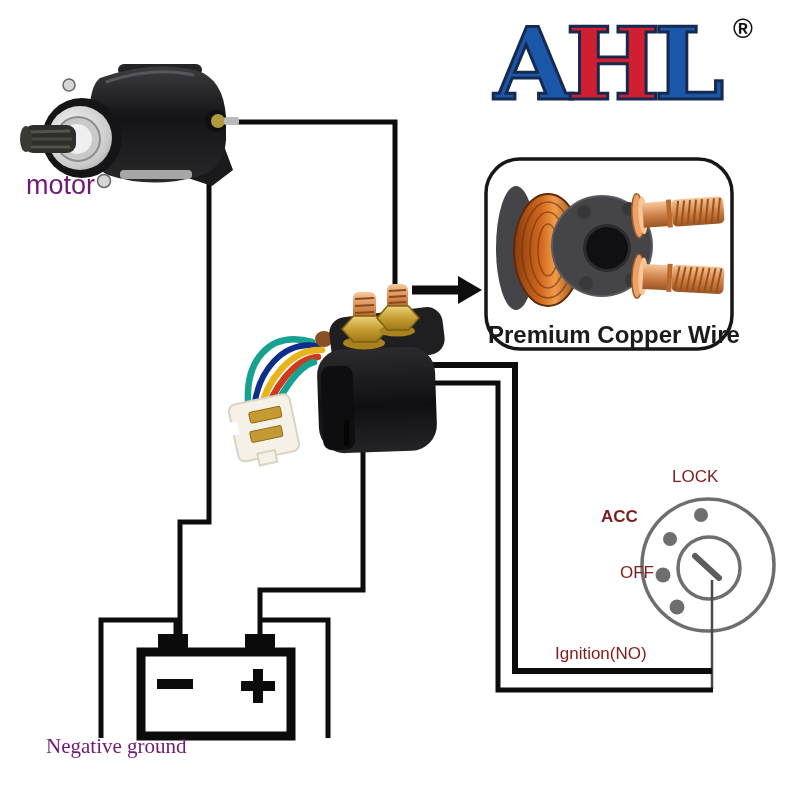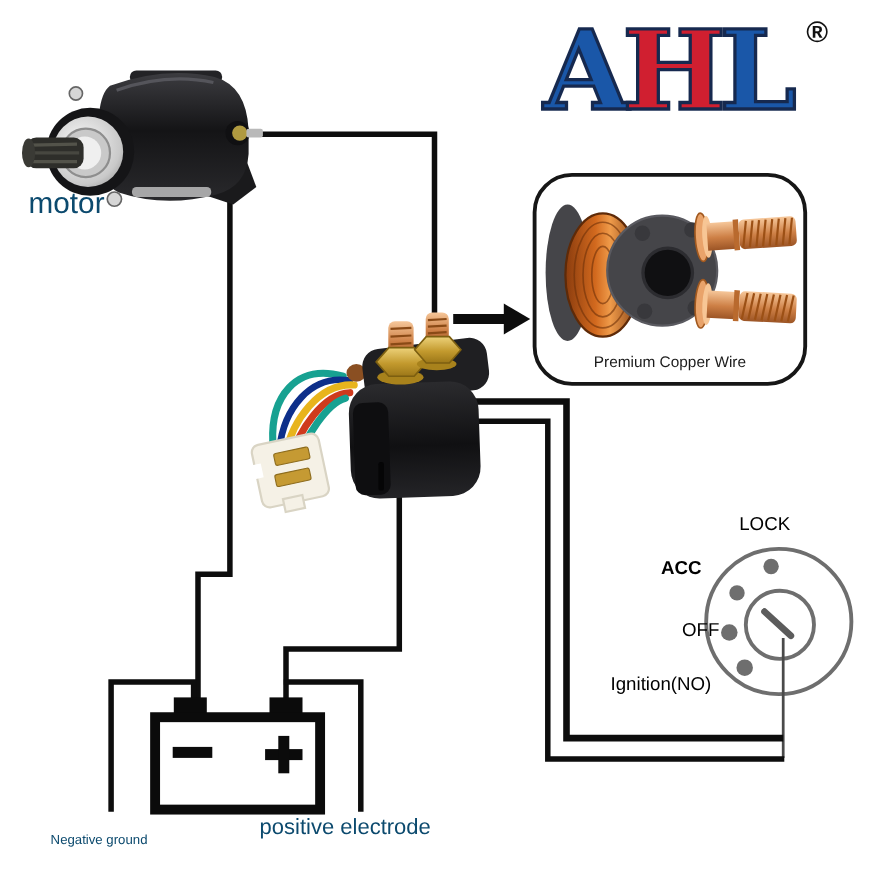--- a/index.html
+++ b/index.html
@@ -1,28 +1,28 @@
 <!DOCTYPE html>
 <html><head>
 <meta charset="utf-8">
 <style>
   html,body{margin:0;padding:0;background:#ffffff;}
   .stage{position:relative;width:800px;height:800px;background:#ffffff;overflow:hidden;
          font-family:"Liberation Sans",sans-serif;}
   .stage svg{position:absolute;left:0;top:0;}
-  .lbl{position:absolute;color:#0c4a6e;white-space:nowrap;}
+  .lbl{position:absolute;color:#701a75;white-space:nowrap;}
   .motor-lbl{left:26px;top:170px;font-size:27px;font-weight:500;}
-  .neg-lbl{left:46px;top:756px;font-size:12px;font-weight:500;}
+  .neg-lbl{left:46px;top:734px;font-size:21px;font-weight:500;font-family:Liberation Serif, serif;}
   .pos-lbl{left:236px;top:741px;font-size:20px;font-weight:500;}
-  .inset-cap{left:488px;top:321px;width:242px;text-align:center;font-size:14px;font-weight:400;color:#1b1b1b;}
-  .sw{color:#000000;font-size:17px;font-weight:500;}
+  .inset-cap{left:488px;top:321px;width:242px;font-size:24px;font-weight:700;color:#1b1b1b;}
+  .sw{color:#7f1d1d;font-size:17px;font-weight:500;}
   .sw-lock{left:672px;top:467px;}
   .sw-acc{left:601px;top:507px;font-weight:bold;}
   .sw-off{left:620px;top:563px;}
-  .sw-ign{left:555px;top:612px;text-align:center;}
+  .sw-ign{left:555px;top:644px;text-align:center;}
   .brand{position:absolute;left:494px;top:14px;display:flex;}
   .brand .letter{font-family:"DejaVu Serif",serif;font-weight:bold;font-size:100px;line-height:1;
                  letter-spacing:-6px;-webkit-text-stroke:3px #16294f;}
   .letter-blue{color:#1a57a8;}
   .letter-red{color:#d01f30;}
   .reg{position:absolute;left:733px;top:14px;font-size:27px;font-weight:bold;color:#111;}
 </style>
 </head>
 <body>
 
@@ -223,21 +223,20 @@
 
 <div class="brand">
   <span class="letter letter-blue">A</span>
   <span class="letter letter-red">H</span>
   <span class="letter letter-blue">L</span>
 </div>
 <div class="reg">®</div>
 
 <div class="lbl motor-lbl">motor</div>
 <div class="lbl neg-lbl">Negative ground</div>
-<div class="lbl pos-lbl">positive electrode</div>
 <div class="lbl inset-cap">Premium Copper Wire</div>
 
 <div class="lbl sw sw-lock">LOCK</div>
 <div class="lbl sw sw-acc">ACC</div>
 <div class="lbl sw sw-off">OFF</div>
 <div class="lbl sw sw-ign">Ignition(NO)</div>
 
 </div>
 
 </body></html>

